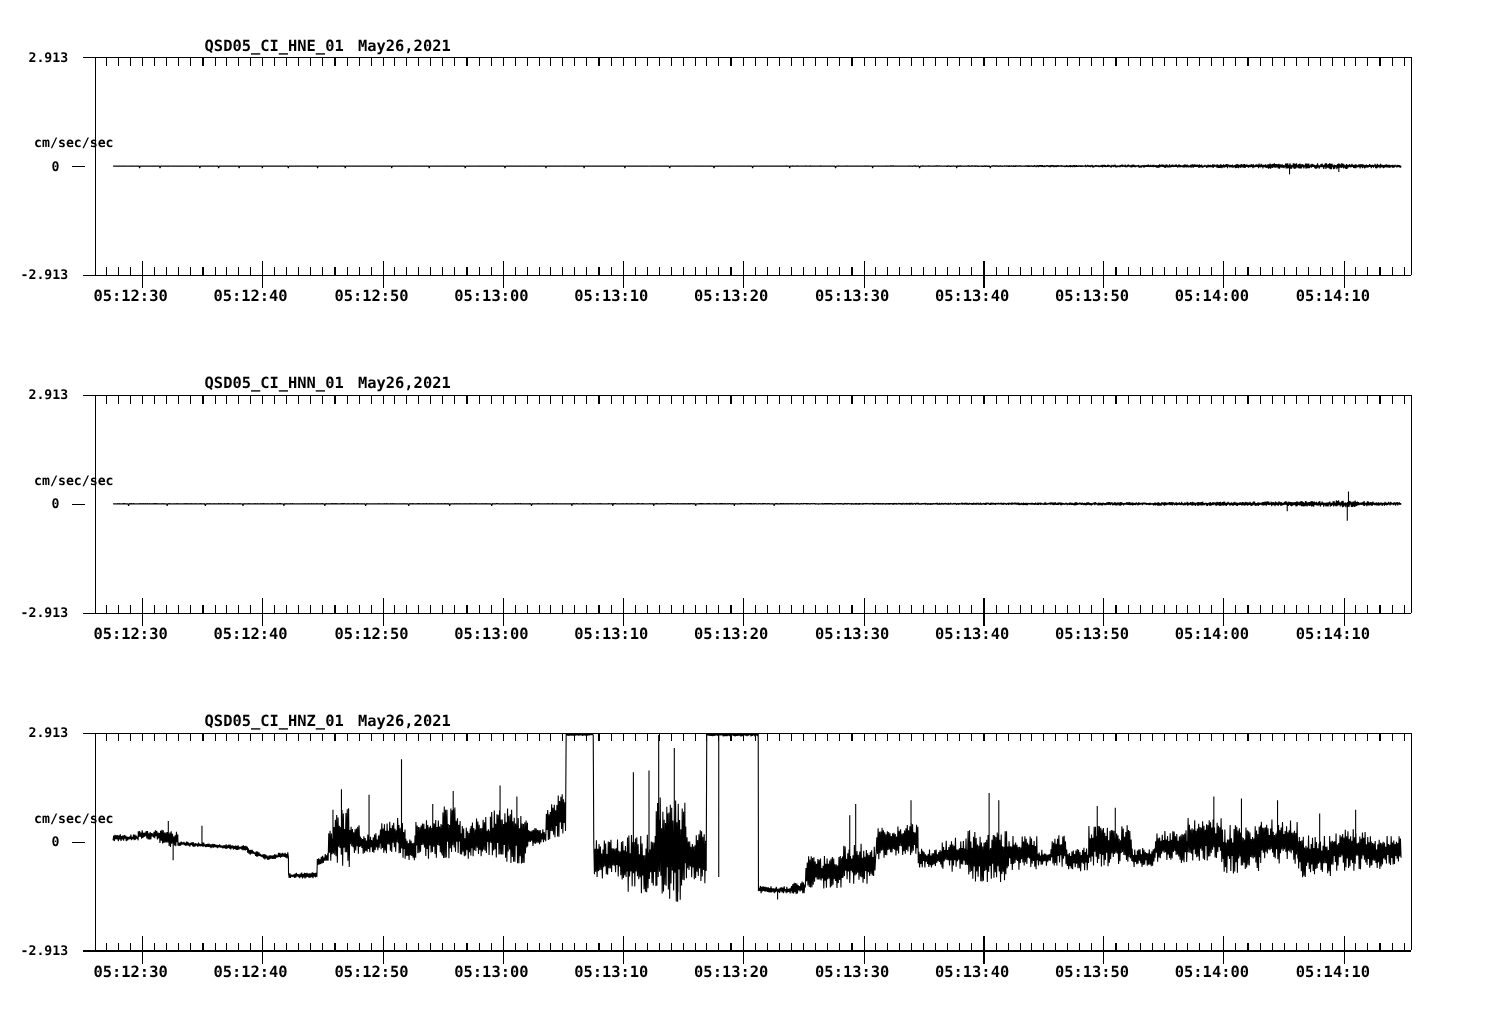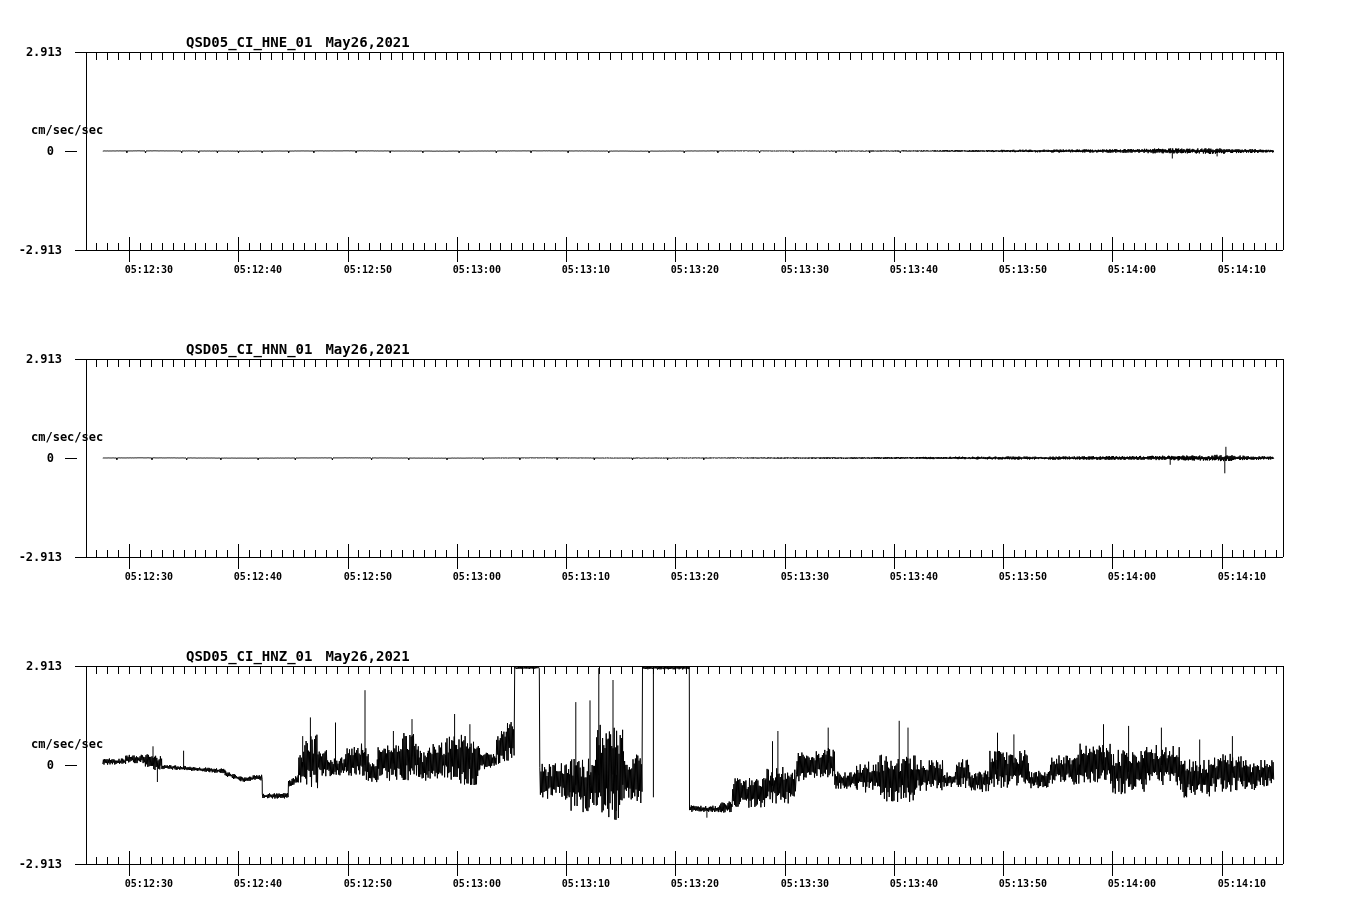--- a/index.html
+++ b/index.html
@@ -5,21 +5,21 @@
   html,body{margin:0;padding:0;background:#ffffff;}
   body{width:1358px;height:924px;position:relative;overflow:hidden;
        font-family:"DejaVu Sans Mono",monospace;font-weight:bold;color:#000;}
   #plot-svg{position:absolute;left:0;top:0;}
   .panel-title{position:absolute;left:186px;height:16px;font-size:14px;line-height:16px;white-space:pre;}
   .panel-title .date{margin-left:13px;}
   .ylab{position:absolute;left:0;width:62px;text-align:right;font-size:12px;line-height:14px;}
   .ylab.zero{width:54px;}
   .yunits{position:absolute;left:8px;width:80px;font-size:12px;line-height:14px;text-align:left;margin-left:23px;}
   .xlabels{position:absolute;left:0;width:1358px;height:16px;}
-  .xlabels span{position:absolute;width:88px;text-align:right;font-size:10px;line-height:14px;display:block;}
+  .xlabels span{position:absolute;width:88px;text-align:left;font-size:14px;line-height:14px;display:block;}
   
   .t0{top:34px;}  .t1{top:341px;}  .t2{top:648px;text-align:center;}
   .ymax0{top:45px;}  .ymax1{top:352px;}  .ymax2{top:659px;}
   .yu0{top:123px;}   .yu1{top:430px;}   .yu2{top:737px;}
   .yz0{top:144px;}   .yz1{top:451px;}   .yz2{top:758px;}
   .ymin0{top:243px;} .ymin1{top:550px;} .ymin2{top:857px;}
   .xl0{top:263px;}   .xl1{top:570px;}   .xl2{top:877px;}
 </style>
 </head>
 <body>

